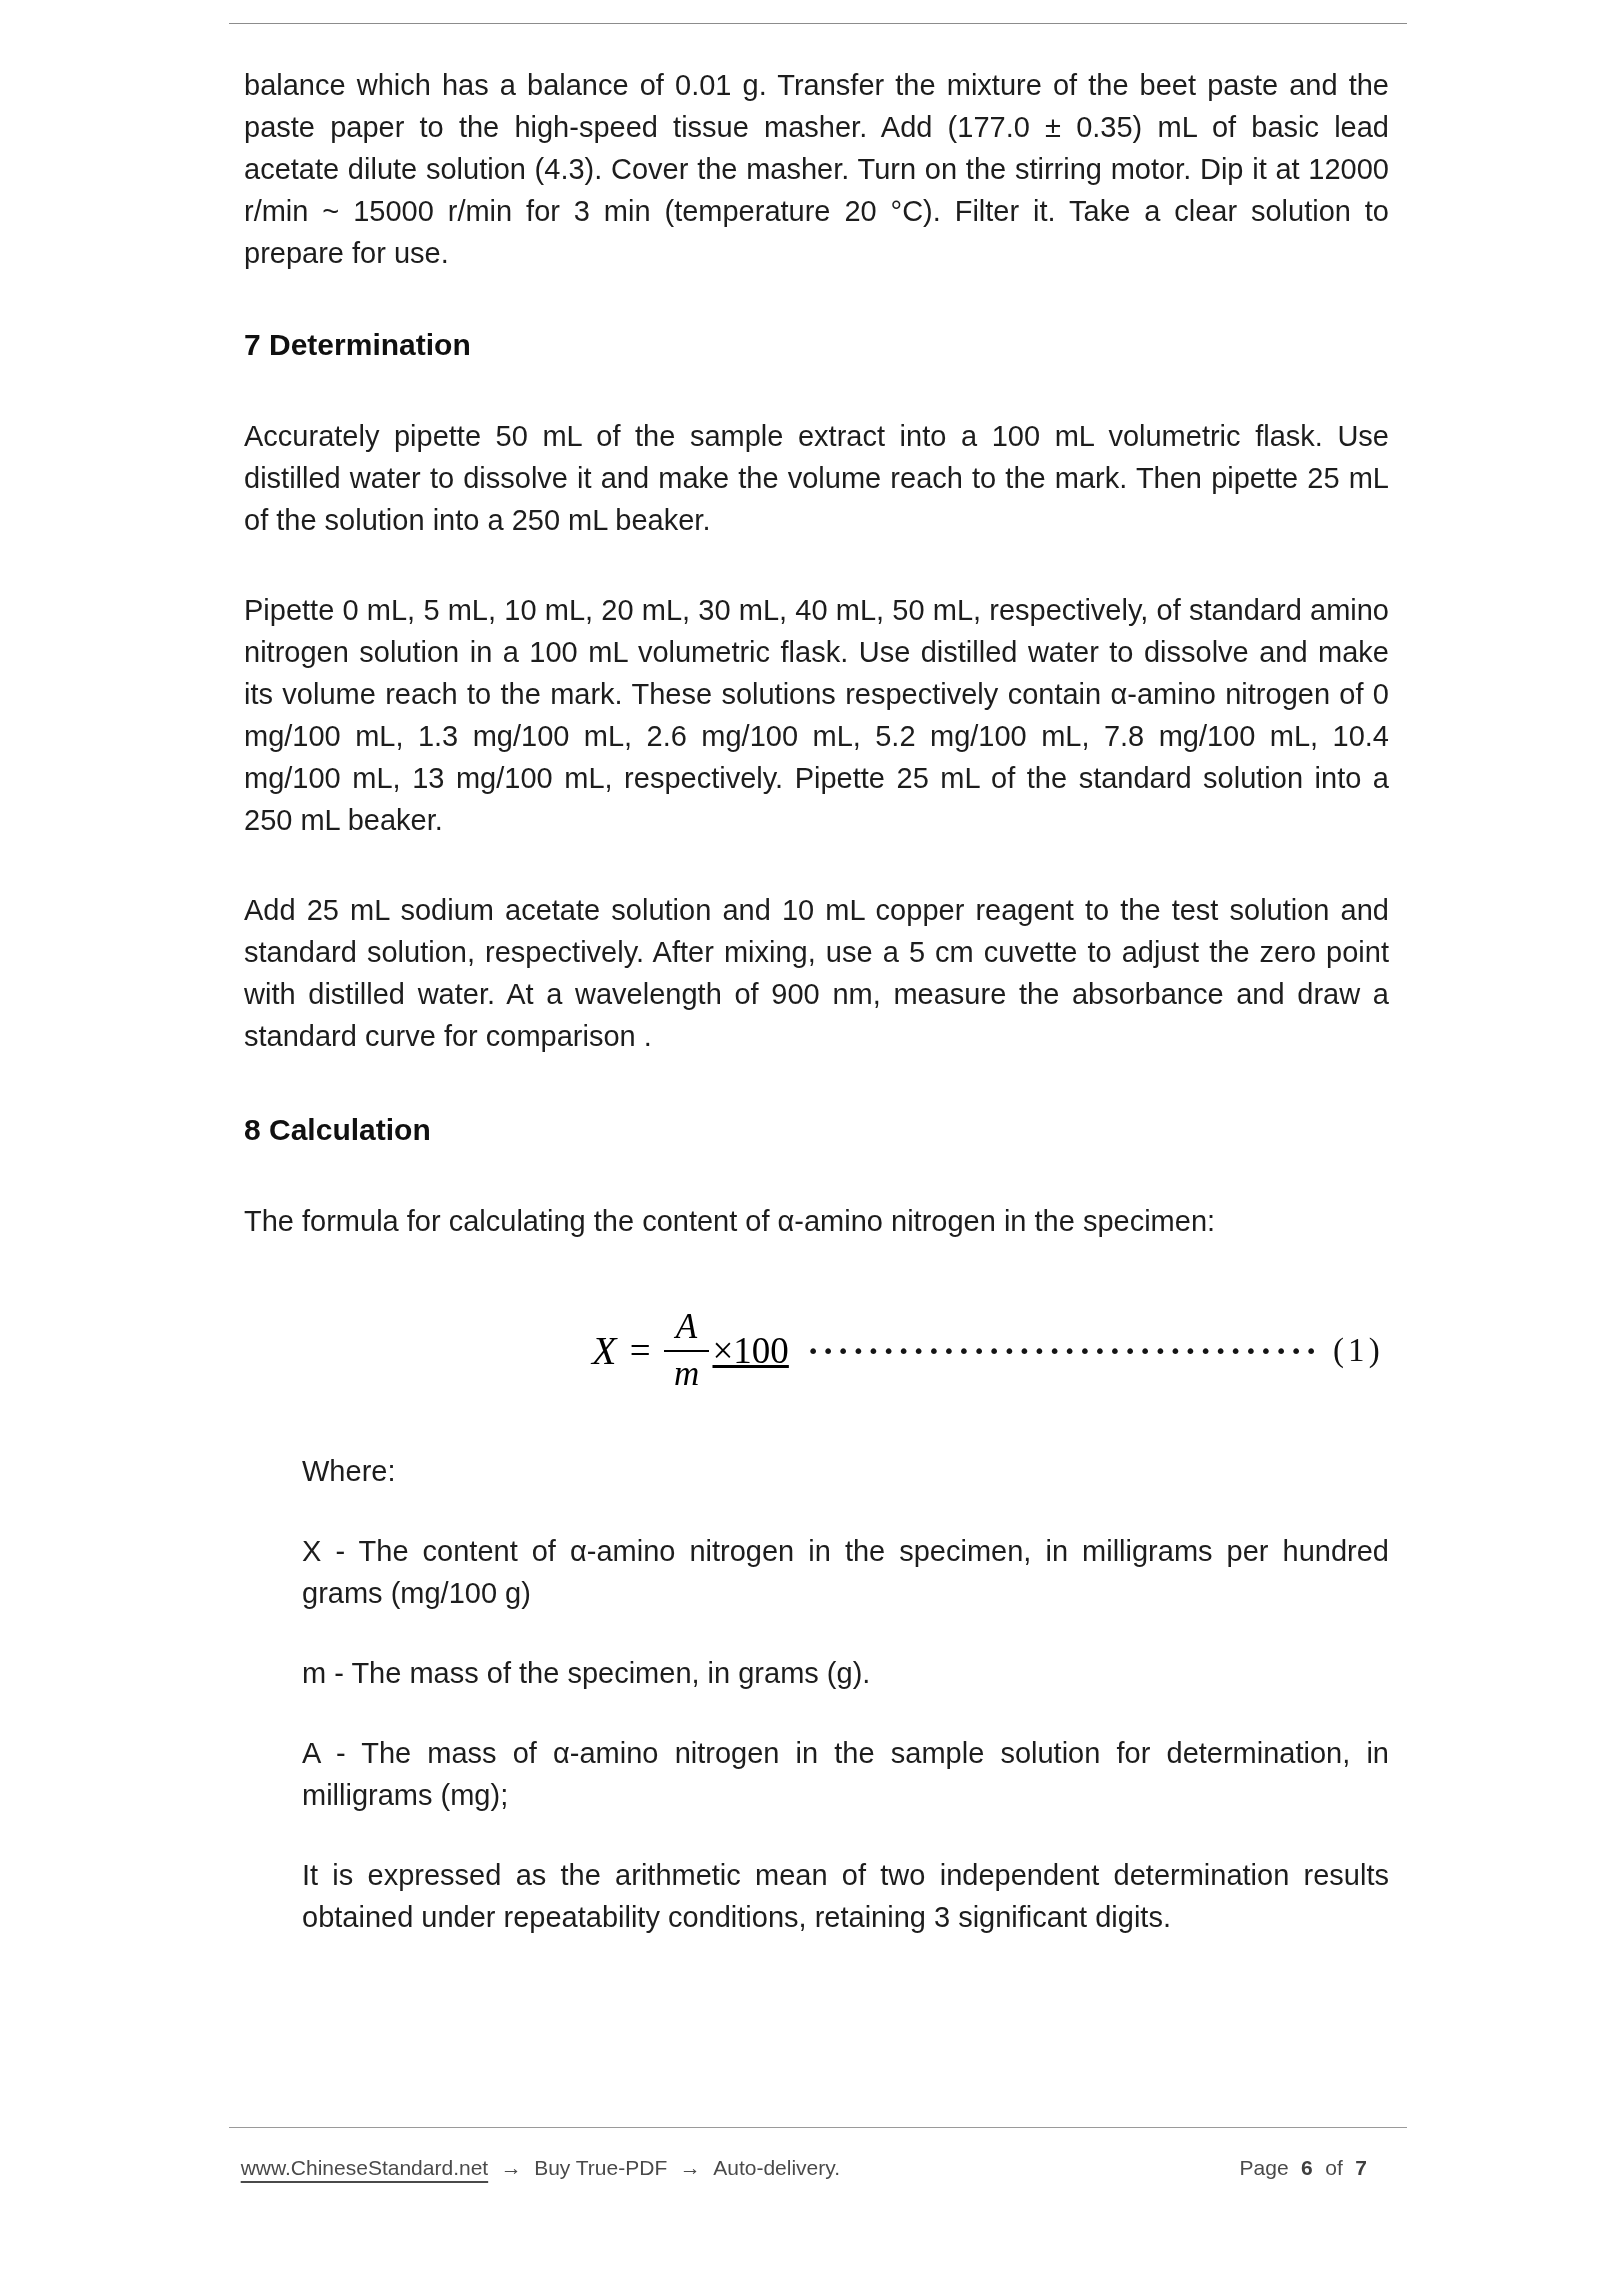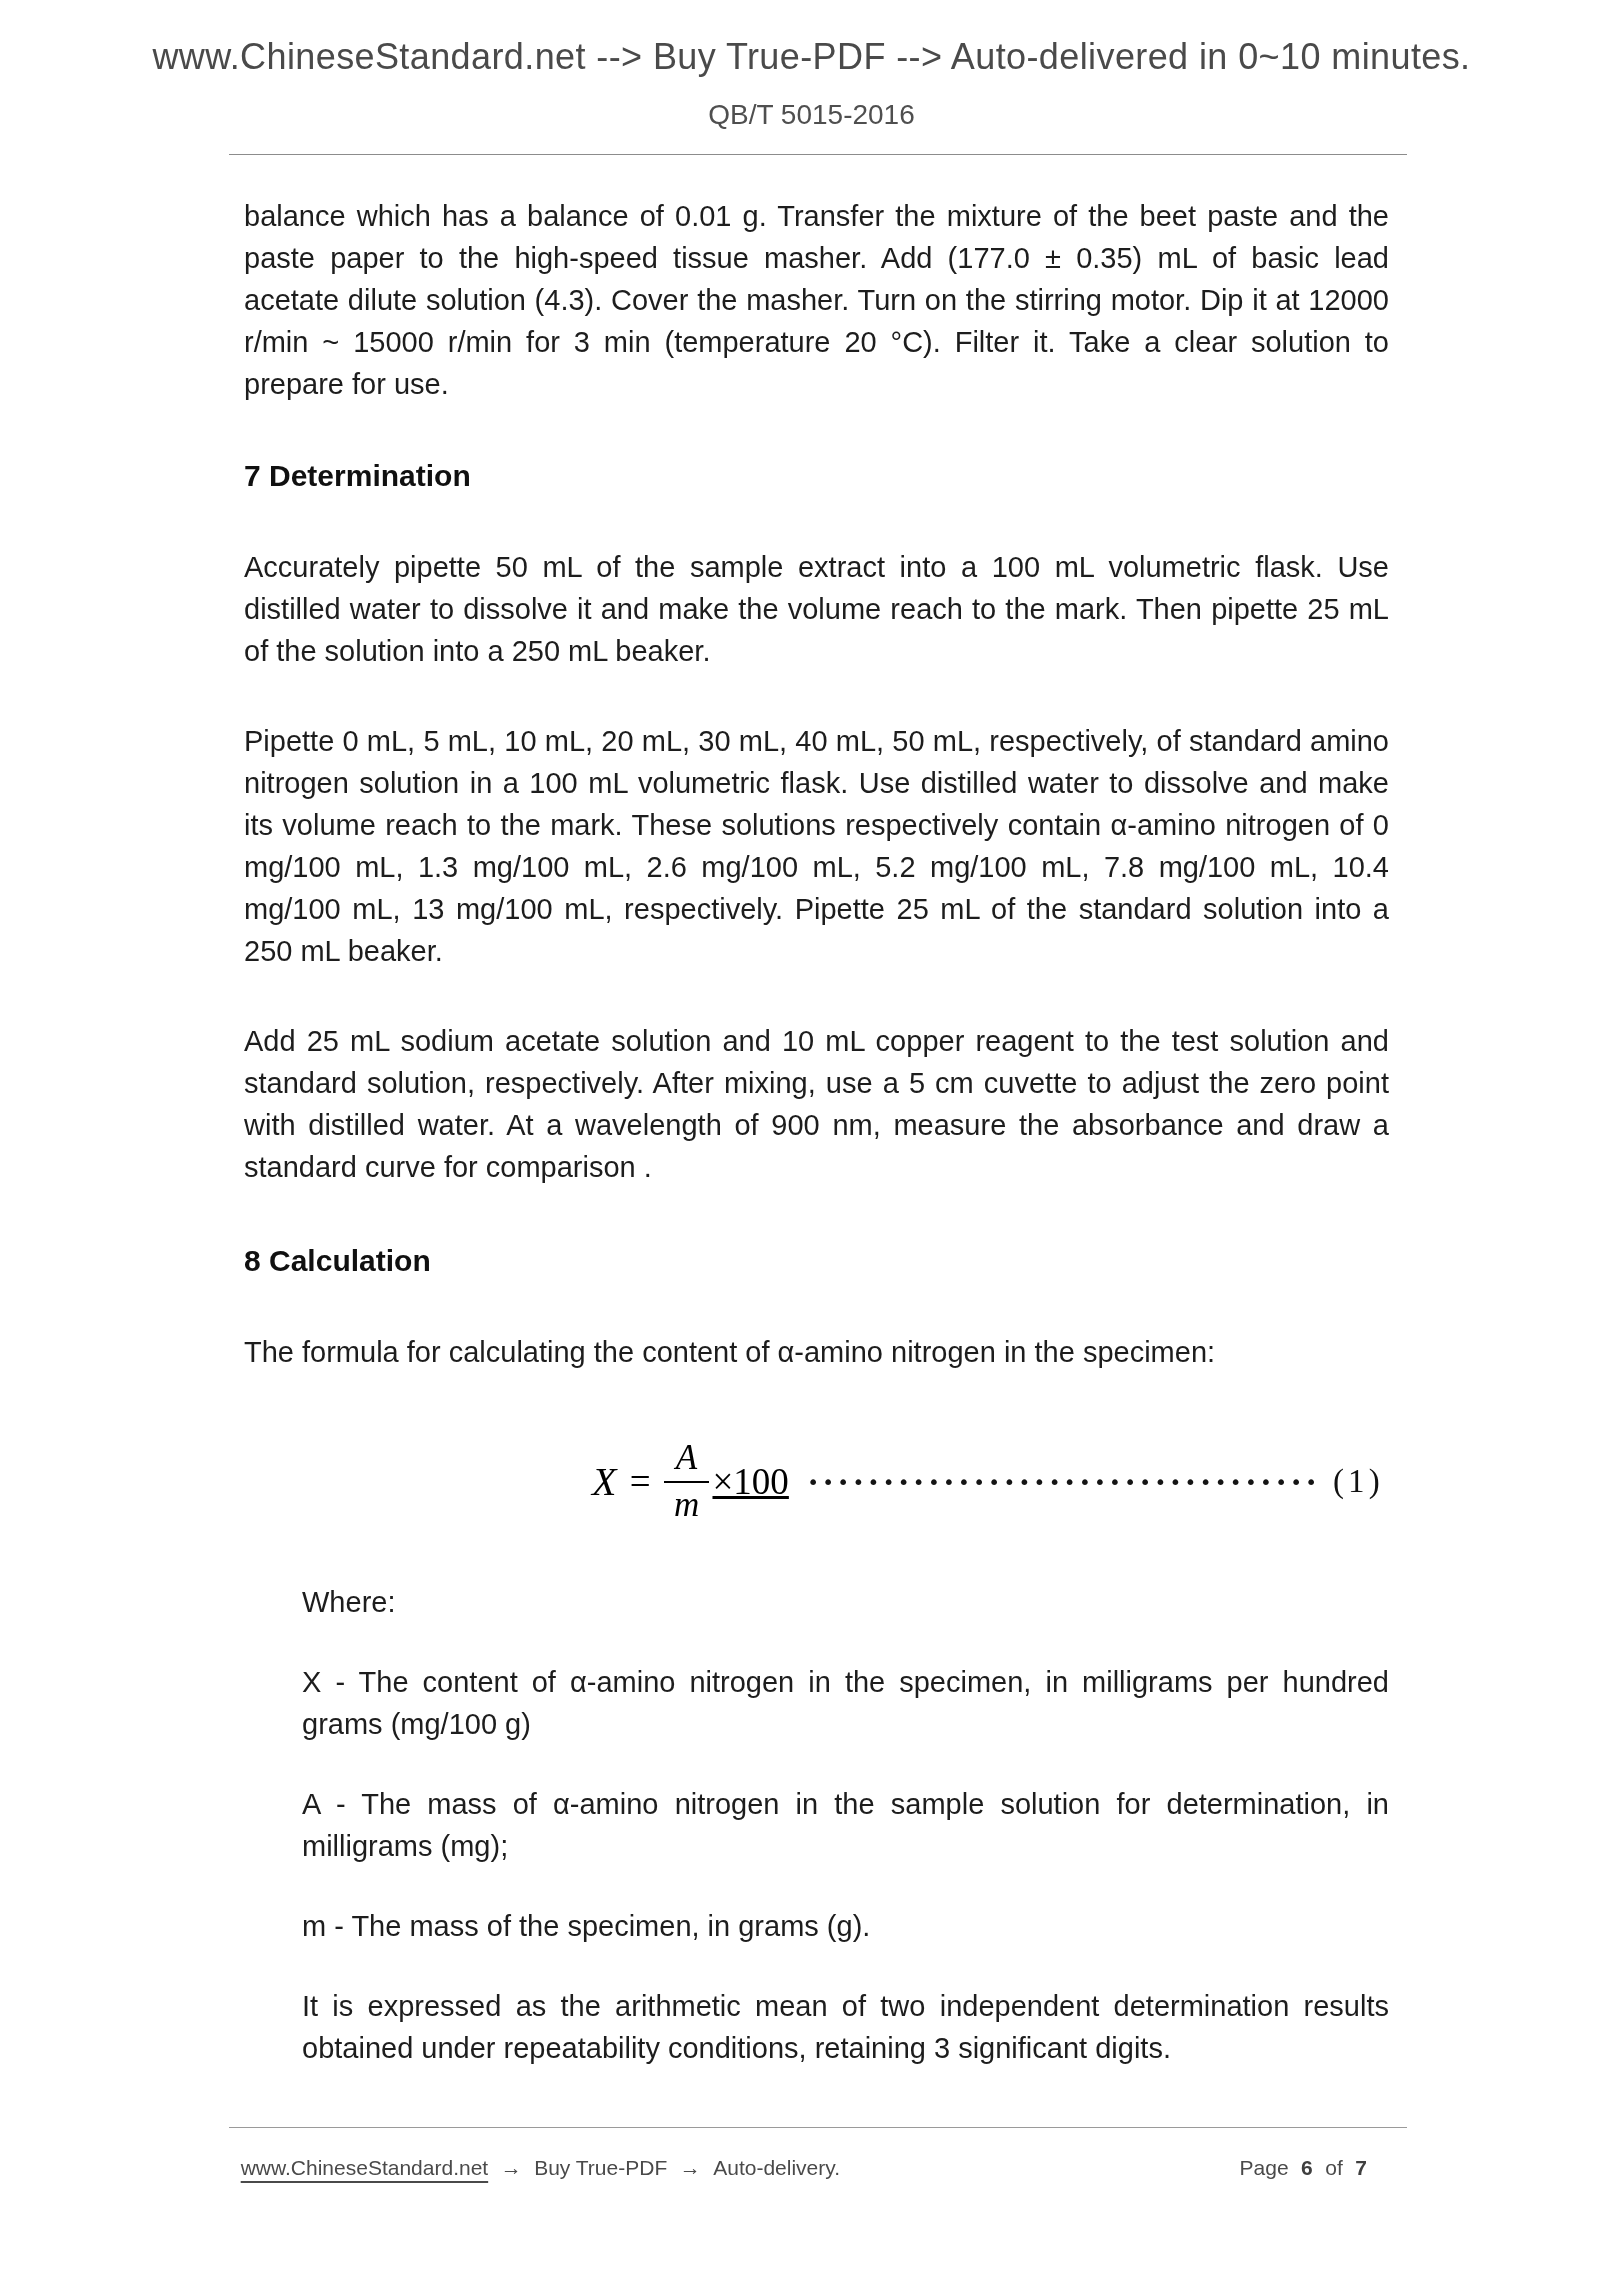--- a/index.html
+++ b/index.html
@@ -82,24 +82,20 @@
   .footer-left  { display:flex; gap:12.5px; }
   .footer-right { display:flex; gap:12.5px; margin-right:40px; }
   .f-link { color:#4a4a4a; text-decoration:underline; text-underline-offset:5.8px; cursor:pointer; }
   .pg-bold { font-weight:bold; color:#3f3f3f; }
 </style>
 </head>
 <body>
 
 <div class="page">
 
-  <div class="header">
-    <div class="header-line1">www.ChineseStandard.net --&gt; Buy True-PDF --&gt; Auto-delivered in 0~10 minutes.</div>
-    <div class="header-line2">QB/T 5015-2016</div>
-  </div>
 
   <hr class="top-rule">
 
   <div class="main">
 
     <p>balance which has a balance of 0.01 g. Transfer the mixture of the beet paste and the paste paper to the high-speed tissue masher. Add (177.0 ± 0.35) mL of basic lead acetate dilute solution (4.3). Cover the masher. Turn on the stirring motor. Dip it at 12000 r/min ~ 15000 r/min for 3 min (temperature 20 °C). Filter it. Take a clear solution to prepare for use.</p>
 
     <h2>7 Determination</h2>
 
     <p>Accurately pipette 50 mL of the sample extract into a 100 mL volumetric flask. Use distilled water to dissolve it and make the volume reach to the mark. Then pipette 25 mL of the solution into a 250 mL beaker.</p>
@@ -118,22 +114,22 @@
         <span class="frac-den">m</span>
       </span>
       <span class="f-times">×100</span>
       <span class="f-dots">•••••••••••••••••••••••••••••••••••••••••••••</span>
       <span class="f-label">(1)</span>
     </div>
 
     <div class="indent">
       <p class="single-line">Where:</p>
       <p>X - The content of α-amino nitrogen in the specimen, in milligrams per hundred grams (mg/100 g)</p>
+      <p>m - The mass of the specimen, in grams (g).</p>
       <p>A - The mass of α-amino nitrogen in the sample solution for determination, in milligrams (mg);</p>
-      <p>m - The mass of the specimen, in grams (g).</p>
       <p>It is expressed as the arithmetic mean of two independent determination results obtained under repeatability conditions, retaining 3 significant digits.</p>
     </div>
 
   </div>
 
   <div class="footer">
     <hr class="footer-rule">
     <div class="footer-row">
       <div class="footer-left">
         <span class="f-link">www.ChineseStandard.net</span>

